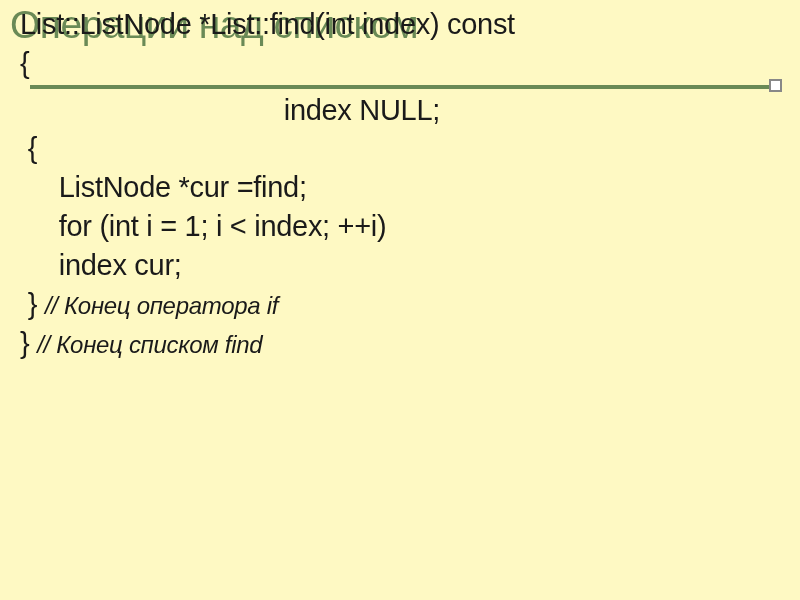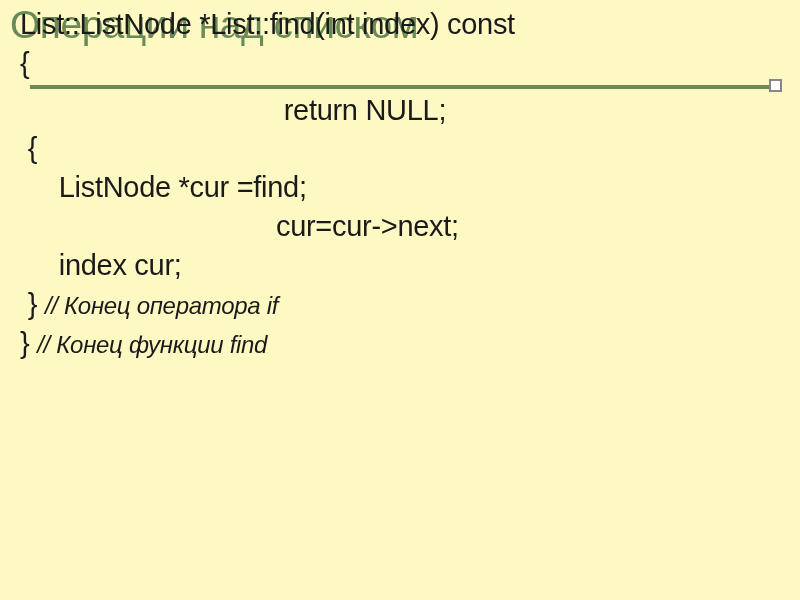--- a/index.html
+++ b/index.html
@@ -75,22 +75,22 @@
 
   <div class="content">
     <div class="codeline">List::ListNode *List::find(int index) const</div>
     <div class="codeline">{</div>
 
     <div class="rule" style="margin-top:2px;margin-bottom:2px;">
       <div class="bar"></div>
       <div class="sq right"></div>
     </div>
 
-    <div class="codeline">                                  return NULL;</div>
+    <div class="codeline">                                  index NULL;</div>
     <div class="codeline"> {</div>
     <div class="codeline">     ListNode *cur =find;</div>
-    <div class="codeline">                                 cur=cur-&gt;next;</div>
+    <div class="codeline">     for (int i = 1; i &lt; index; ++i)</div>
     <div class="codeline">     index cur;</div>
     <div class="codeline"><span> } </span><span class="comment">// Конец оператора if</span></div>
-    <div class="codeline"><span>} </span><span class="comment">// Конец функции find</span></div>
+    <div class="codeline"><span>} </span><span class="comment">// Конец списком find</span></div>
   </div>
 
 </div>
 
 </body></html>

